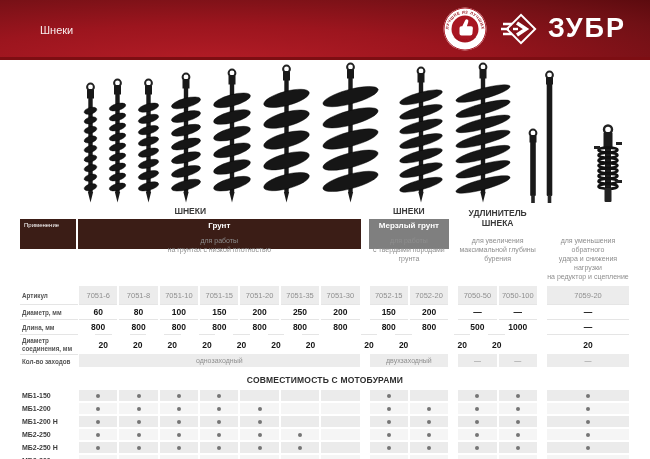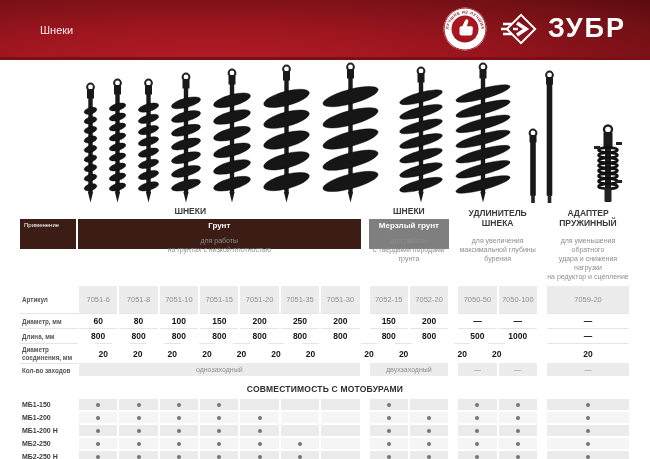--- a/index.html
+++ b/index.html
@@ -39,21 +39,21 @@
   .band.dark { background:#3b1d16; }
   .band.gray { background:#7f7f7f; }
   .band-label { font-size:6px; font-weight:normal; text-align:left; padding-left:4px; margin-right:2px; }
   .gdesc { font-size:7px; color:#8e8e8e; text-align:center; white-space:pre-line;
            line-height:1.3; padding:4px 0 5px; }
   
   .srow { align-items:stretch; }
   .slabel { font-size:6.3px; font-weight:bold; color:#555; display:flex; align-items:center;
             white-space:pre-line; line-height:1.25; padding-left:2px; }
   .scell { display:flex; align-items:center; justify-content:center; margin:0 1px; }
-  .r-art { height:27px; }
+  .r-art { height:18px; }
   .r-art .scell { background:#ececec; color:#8f8f8f; font-size:7.5px; }
   .r-dia, .r-len { height:15px; }
   .r-con { height:20px;gap:16px; }
   .r-val .scell, .r-val .slabel { border-top:1px solid #e5e5e5; }
   .r-val .scell { font-weight:bold; font-size:8.5px; color:#151515; }
   .r-zah { height:13px; }
   .r-zah .scell { background:#ececec; color:#8f8f8f; font-size:7px; }
   .r-zah .slabel { border-top:1px solid #e5e5e5; }
   
   .compat-title { text-align:center; font-size:8.5px; font-weight:bold; color:#2e2e2e;
@@ -263,22 +263,20 @@
       <div class="gtitle" style="grid-area: 1 / 10 / auto / span 2;">ШНЕКИ</div>
       <div class="band gray" style="grid-area: 2 / 10 / auto / span 2;">Мерзлый грунт</div>
       <div class="gdesc" style="grid-area: 3 / 10 / auto / span 2;">для работы
 с твердыми породами
 грунта</div>
       <div class="gtitle" style="grid-area: 1 / 13 / span 2 / span 2;">УДЛИНИТЕЛЬ
 ШНЕКА</div>
       <div class="gdesc" style="grid-area: 3 / 13 / auto / span 2;">для увеличения
 максимальной глубины
 бурения</div>
-      <div class="gtitle" style="grid-area: 1 / 16 / span 2 / span 1;">АДАПТЕР
-ПРУЖИННЫЙ</div>
       <div class="gdesc" style="grid-area: 3 / 16 / auto / span 1;">для уменьшения обратного
 удара и снижения нагрузки
 на редуктор и сцепление</div>
     </div>
   <div id="spec">
       <div class="grid srow r-art">
         <div class="slabel">Артикул</div>
         <div class="scell" style="grid-column: 2;">7051-6</div>
         <div class="scell" style="grid-column: 3;">7051-8</div>
         <div class="scell" style="grid-column: 4;">7051-10</div>

